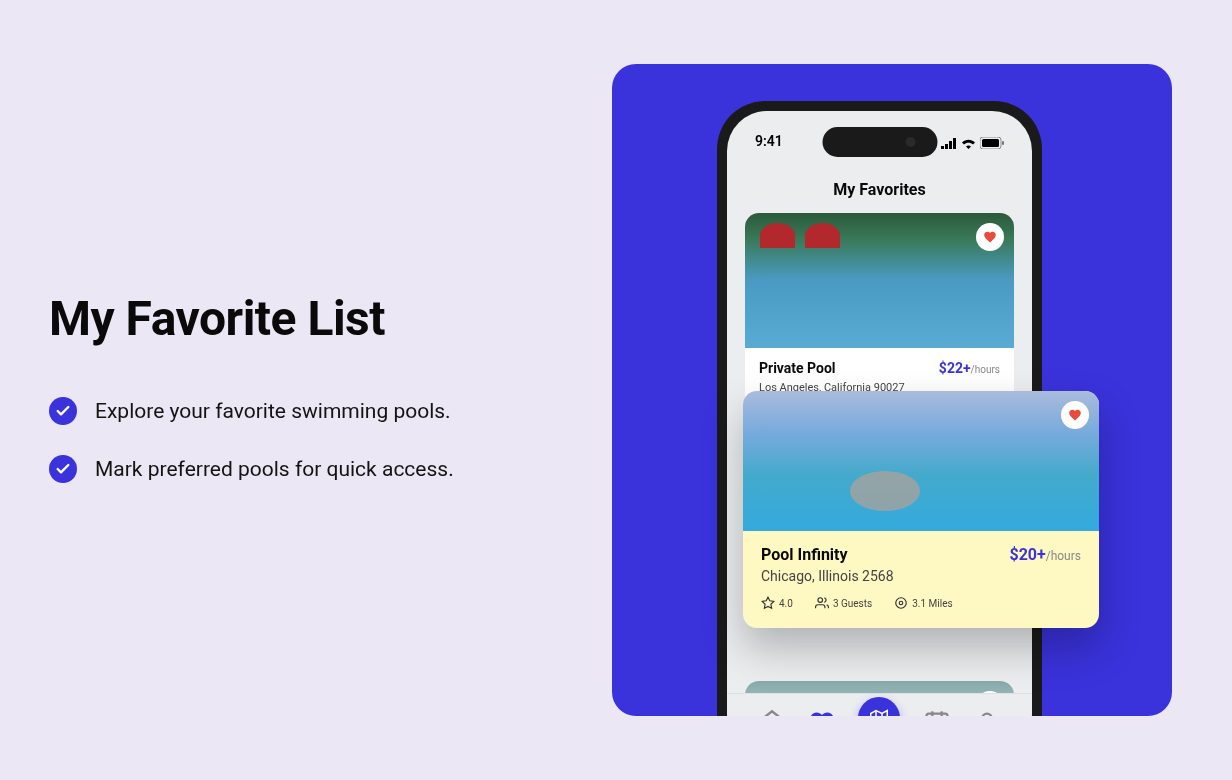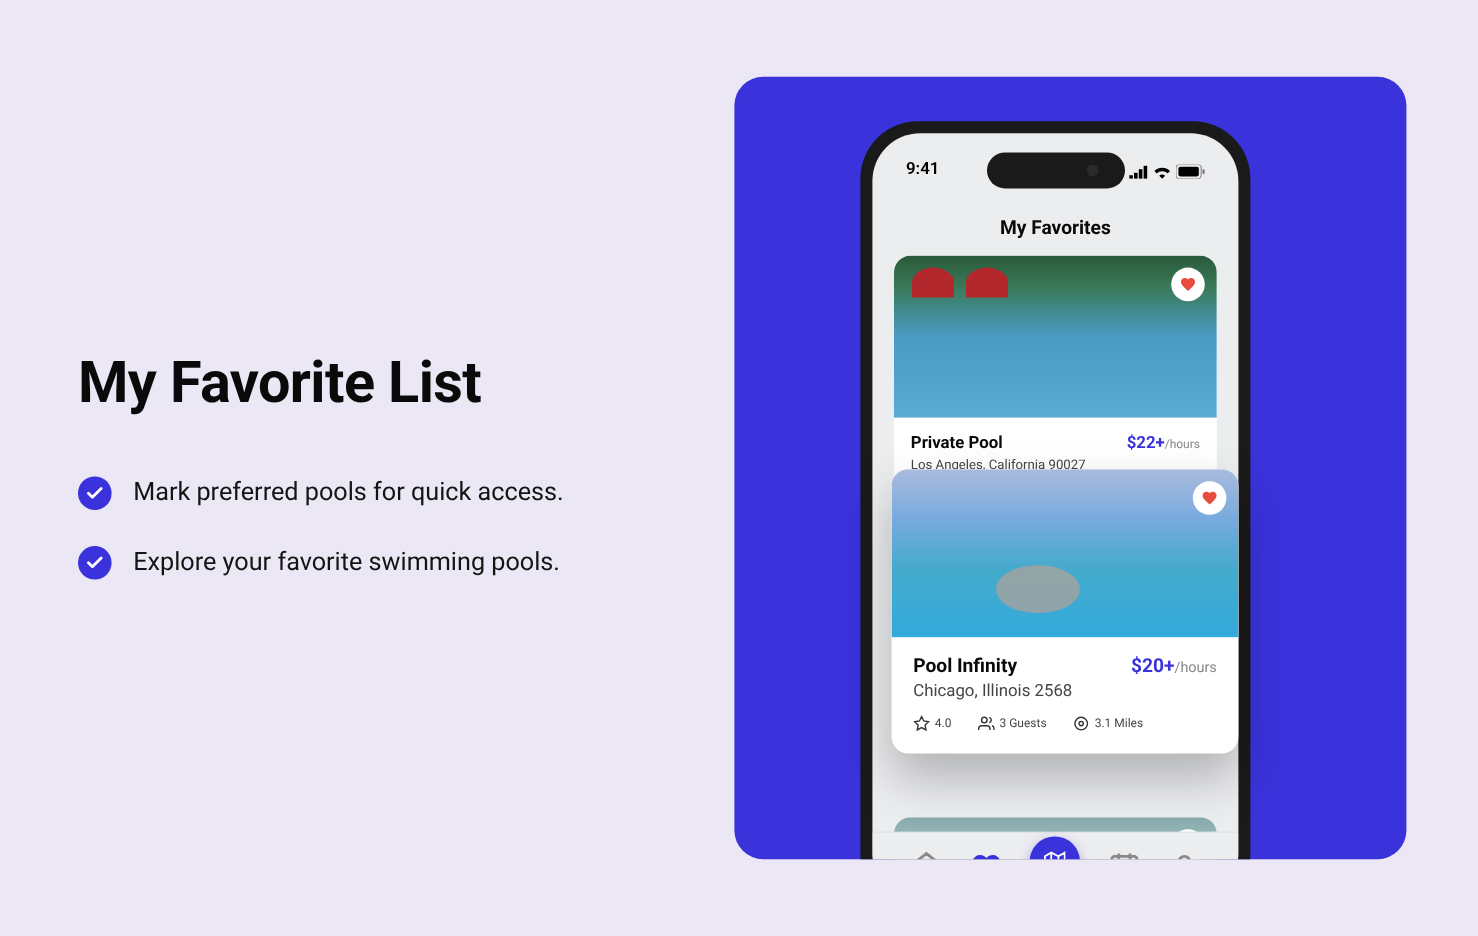--- a/index.html
+++ b/index.html
@@ -1,17 +1,17 @@
 <!DOCTYPE html>
 <html><head>
 <meta charset="utf-8">
 <style>
 *{margin:0;padding:0;box-sizing:border-box;font-family:-apple-system,BlinkMacSystemFont,"Segoe UI",Roboto,sans-serif}
 body{width:1232px;height:780px;background:#ece7f4;border-radius:24px;position:relative;overflow:hidden}
-.left-content{position:absolute;left:65px;top:290px;width:500px}
+.left-content{position:absolute;left:49px;top:290px;width:500px}
 .hero-title{font-size:48px;font-weight:700;color:#0a0a0a;letter-spacing:-0.5px;margin-bottom:50px}
 .bullets{display:flex;flex-direction:column;gap:30px}
 .bullet{display:flex;align-items:center;gap:18px}
 .check-circle{width:28px;height:28px;background:#3a32db;border-radius:50%;display:flex;align-items:center;justify-content:center;flex-shrink:0}
 .check-circle svg{width:16px;height:16px}
 .bullet-text{font-size:21px;color:#141414}
 .right-panel{position:absolute;right:60px;top:64px;width:560px;height:652px;background:#3a32db;border-radius:24px;overflow:hidden}
 .phone{position:absolute;left:105px;top:37px;width:325px;height:660px;background:#1a1a1a;border-radius:48px;padding:10px}
 .phone-screen{width:100%;height:100%;background:#ecedef;border-radius:40px;position:relative;overflow:hidden}
 .notch{position:absolute;top:16px;left:50%;transform:translateX(-50%);width:115px;height:30px;background:#1a1a1a;border-radius:18px;z-index:10}
@@ -32,21 +32,21 @@
 .heart-btn svg{width:14px;height:14px}
 .card-info{padding:10px 14px}
 .card-header{display:flex;justify-content:space-between;align-items:baseline;margin-bottom:4px}
 .card-title{font-size:14px;font-weight:700;color:#0a0a0a}
 .card-price{color:#3a32db;font-weight:700;font-size:14px}
 .card-price-unit{color:#888;font-size:10px;font-weight:400}
 .card-location{font-size:11px;color:#444;margin-bottom:6px}
 .card-stats{display:flex;gap:16px;font-size:11px;color:#444}
 .stat{display:flex;align-items:center;gap:4px}
 .stat svg{width:12px;height:12px}
-.floating-card{position:absolute;left:131px;top:327px;width:289px;background:#ffffff;border-radius:14px;overflow:hidden;box-shadow:0 20px 40px rgba(0,0,0,0.25);z-index:20}
+.floating-card{position:absolute;left:131px;top:327px;width:356px;background:#fef9c3;border-radius:14px;overflow:hidden;box-shadow:0 20px 40px rgba(0,0,0,0.25);z-index:20}
 .floating-card .card-image{height:140px}
 .img2{background:linear-gradient(180deg,#abd 0%,#7ad 30%,#4ac 60%,#3ad 100%);position:relative}
 .img2::after{content:"";position:absolute;bottom:20px;left:30%;width:70px;height:40px;background:rgba(200,160,140,0.6);border-radius:50%}
 .floating-card .card-info{padding:14px 18px 18px}
 .floating-card .card-title{font-size:16px}
 .floating-card .card-price{font-size:16px}
 .floating-card .card-price-unit{font-size:12px}
 .floating-card .card-location{font-size:14px;margin-bottom:12px}
 .floating-card .card-stats{font-size:10px;gap:22px}
 .floating-card .stat svg{width:14px;height:14px}
@@ -60,29 +60,29 @@
 
 <div class="left-content">
   <h1 class="hero-title">My Favorite List</h1>
   <div class="bullets">
     <div class="bullet">
       <div class="check-circle">
         <svg viewBox="0 0 24 24" fill="none" stroke="#fff" stroke-width="3.5" stroke-linecap="round" stroke-linejoin="round">
             <polyline points="20 6 9 17 4 12"></polyline>
           </svg>
       </div>
-      <span class="bullet-text">Mark preferred pools for quick access.</span>
+      <span class="bullet-text">Explore your favorite swimming pools.</span>
     </div>
     <div class="bullet">
       <div class="check-circle">
         <svg viewBox="0 0 24 24" fill="none" stroke="#fff" stroke-width="3.5" stroke-linecap="round" stroke-linejoin="round">
             <polyline points="20 6 9 17 4 12"></polyline>
           </svg>
       </div>
-      <span class="bullet-text">Explore your favorite swimming pools.</span>
+      <span class="bullet-text">Mark preferred pools for quick access.</span>
     </div>
   </div>
 </div>
 
 <div class="right-panel">
   <div class="phone">
     <div class="phone-screen">
       <div class="notch"></div>
       <div class="status-bar">
         <span class="status-time">9:41</span>

